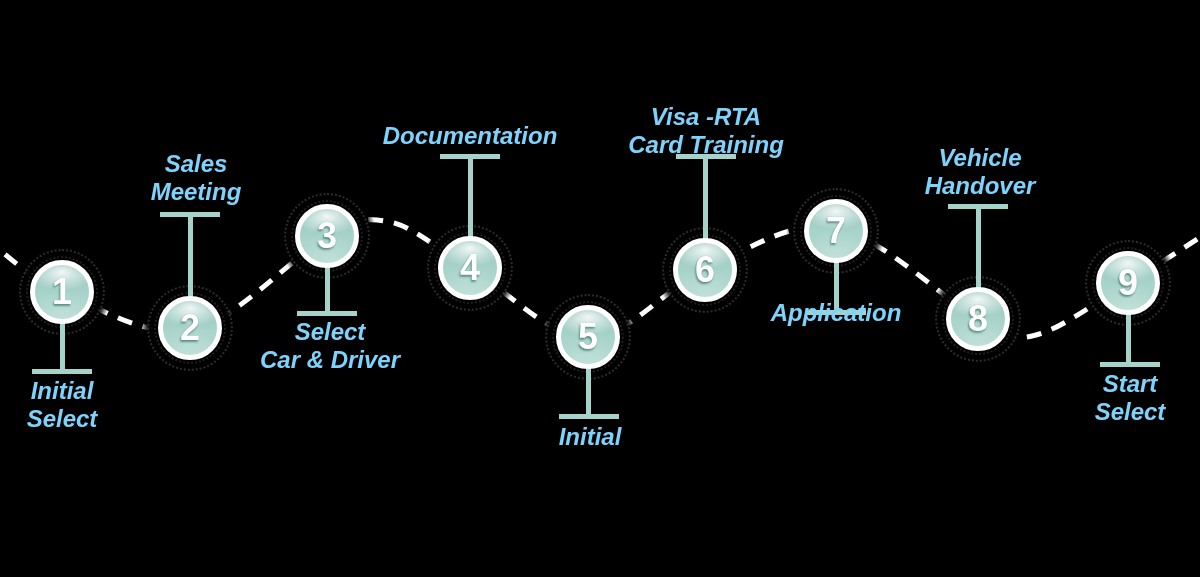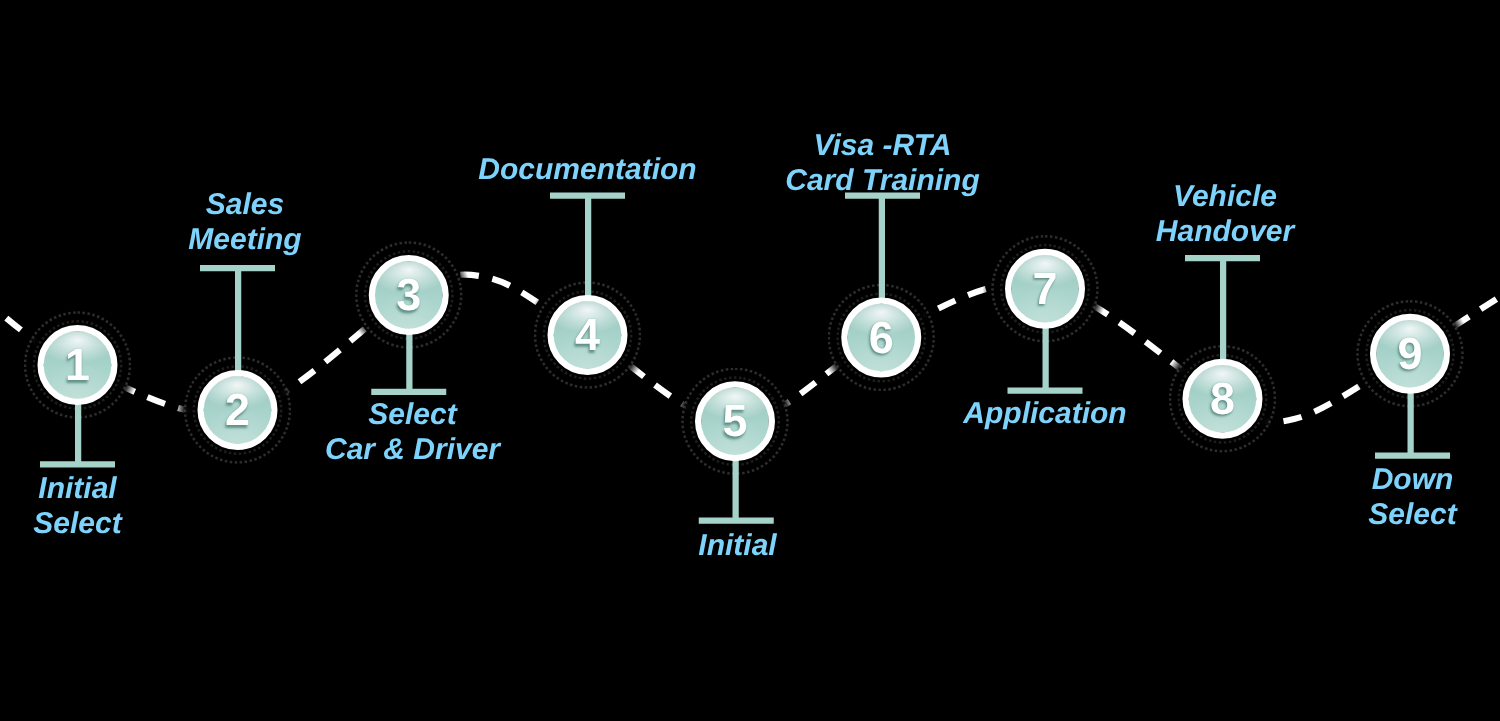--- a/index.html
+++ b/index.html
@@ -71,21 +71,21 @@
   .n4 .halo{left:420px;top:218px;}  .n4 .circle{left:438px;top:236px;}
   .n4 .stem{left:468px;top:158px;height:84px;} .n4 .stem-bar{left:440px;top:154px;} .n4 .label{left:470px;bottom:427px;}
 
   .n5 .halo{left:538px;top:287px;}  .n5 .circle{left:556px;top:305px;}
   .n5 .stem{left:586px;top:363px;height:54px;} .n5 .stem-bar{left:559px;top:414px;} .n5 .label{left:590px;top:423px;}
 
   .n6 .halo{left:655px;top:220px;}  .n6 .circle{left:673px;top:238px;}
   .n6 .stem{left:703px;top:158px;height:84px;} .n6 .stem-bar{left:676px;top:154px;} .n6 .label{left:706px;bottom:418px;}
 
   .n7 .halo{left:786px;top:181px;}  .n7 .circle{left:804px;top:199px;}
-  .n7 .stem{left:834px;top:257px;height:56px;} .n7 .stem-bar{left:806px;top:310px;} .n7 .label{left:836px;top:317px;}
+  .n7 .stem{left:834px;top:257px;height:56px;} .n7 .stem-bar{left:806px;top:310px;} .n7 .label{left:836px;top:299px;}
 
   .n8 .halo{left:928px;top:269px;}  .n8 .circle{left:946px;top:287px;}
   .n8 .stem{left:976px;top:208px;height:83px;} .n8 .stem-bar{left:948px;top:204px;} .n8 .label{left:980px;bottom:377px;}
 
   .n9 .halo{left:1078px;top:233px;} .n9 .circle{left:1096px;top:251px;}
   .n9 .stem{left:1126px;top:309px;height:57px;} .n9 .stem-bar{left:1100px;top:362px;} .n9 .label{left:1130px;top:370px;}
 </style>
 </head>
 <body>
 
@@ -209,18 +209,18 @@
   </div>
 
   <div class="node n9">
     <div class="halo"></div>
     <div class="stem"></div>
     <div class="stem-bar"></div>
     <div class="circle">
       <span class="num">9</span>
     </div>
     <div class="label">
-      <span>Down</span>
+      <span>Start</span>
       <span>Select</span>
     </div>
   </div>
 
 </div>
 
 </body></html>

